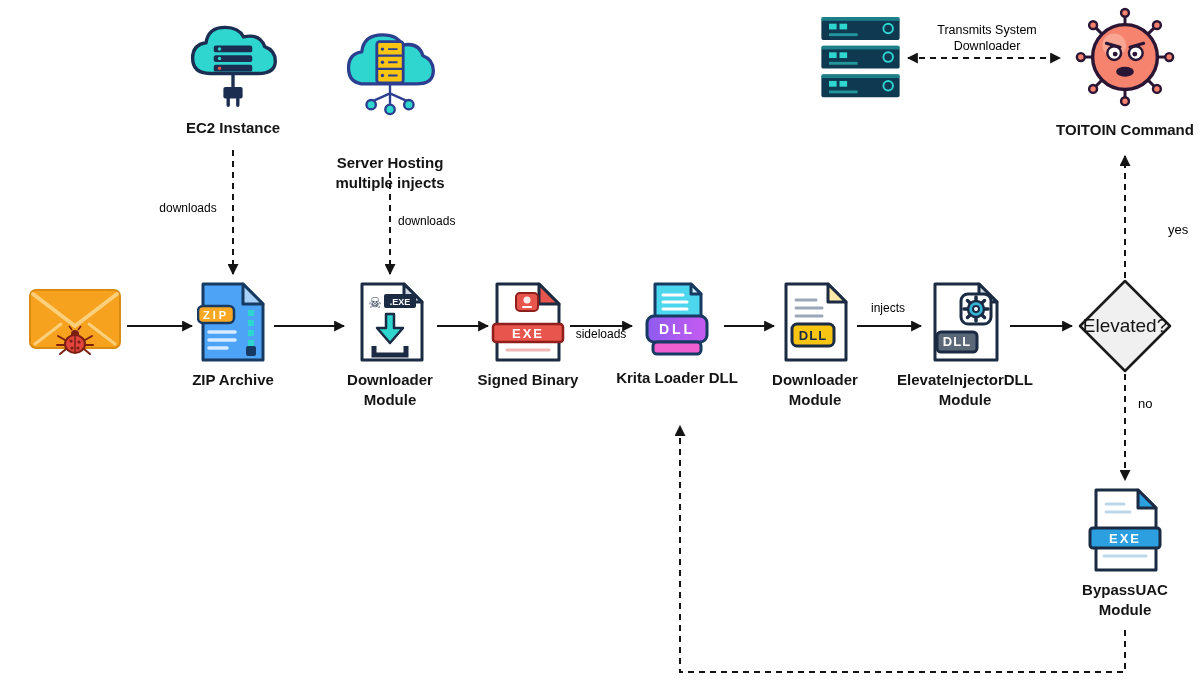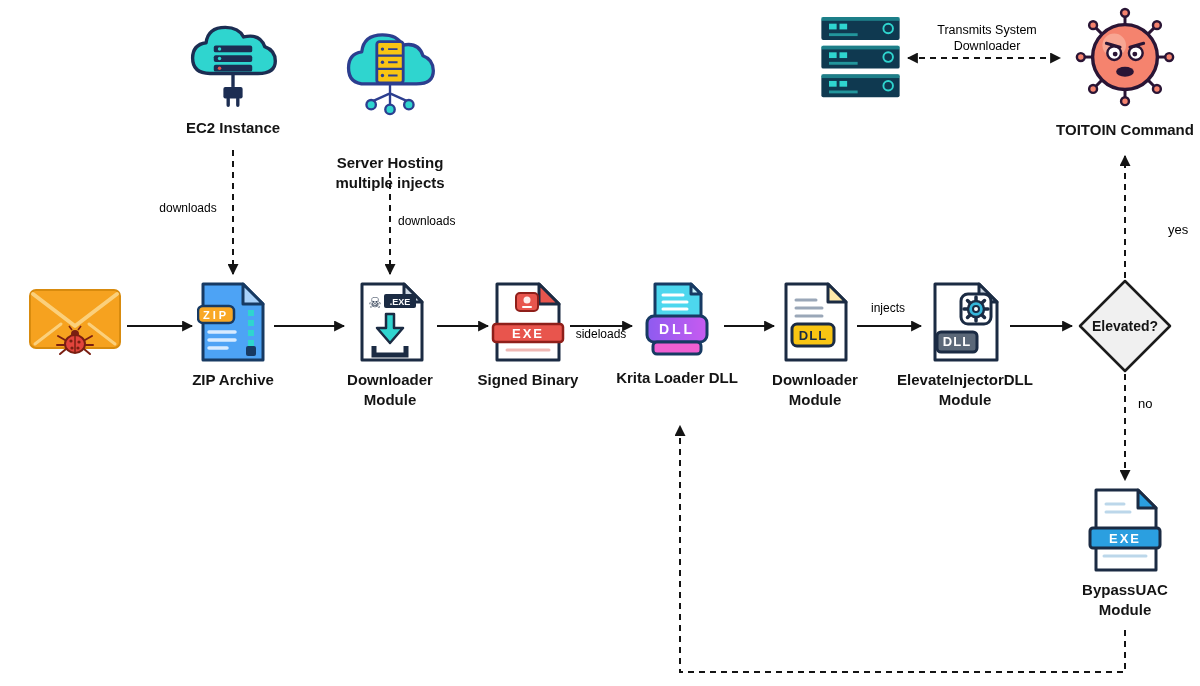--- a/index.html
+++ b/index.html
@@ -15,21 +15,21 @@
   .edge-label { position:absolute; font-weight:normal; font-size:12px; color:#000000; text-align:center; line-height:1.3; }
   .edge-label.left-align { text-align:left; }
   .edge-label.yesno { font-size:13px; text-align:left; }
 
   svg.arrows { position:absolute; left:0; top:0; pointer-events:none; }
   .solid  { stroke:#141414; stroke-width:2; fill:none; }
   .dashed { stroke:#141414; stroke-width:2; fill:none; stroke-dasharray:6 5; }
 
   .diamond-node { display:block; }
   .diamond-text { position:absolute; inset:0; display:flex; align-items:center; justify-content:center;
-                  font-weight:bold; font-size:14px; color:#141414; }
+                  font-weight:normal; font-size:19px; color:#141414; }
 </style>
 </head>
 <body>
 
 <div class="canvas">
 
   <svg class="arrows" width="1200" height="686">
     <defs>
       <marker id="ah" viewBox="0 0 10 10" refX="9" refY="5" markerWidth="5.5" markerHeight="5.5" orient="auto-start-reverse">
         <path d="M0,0 L10,5 L0,10 Z" fill="#141414"></path>

